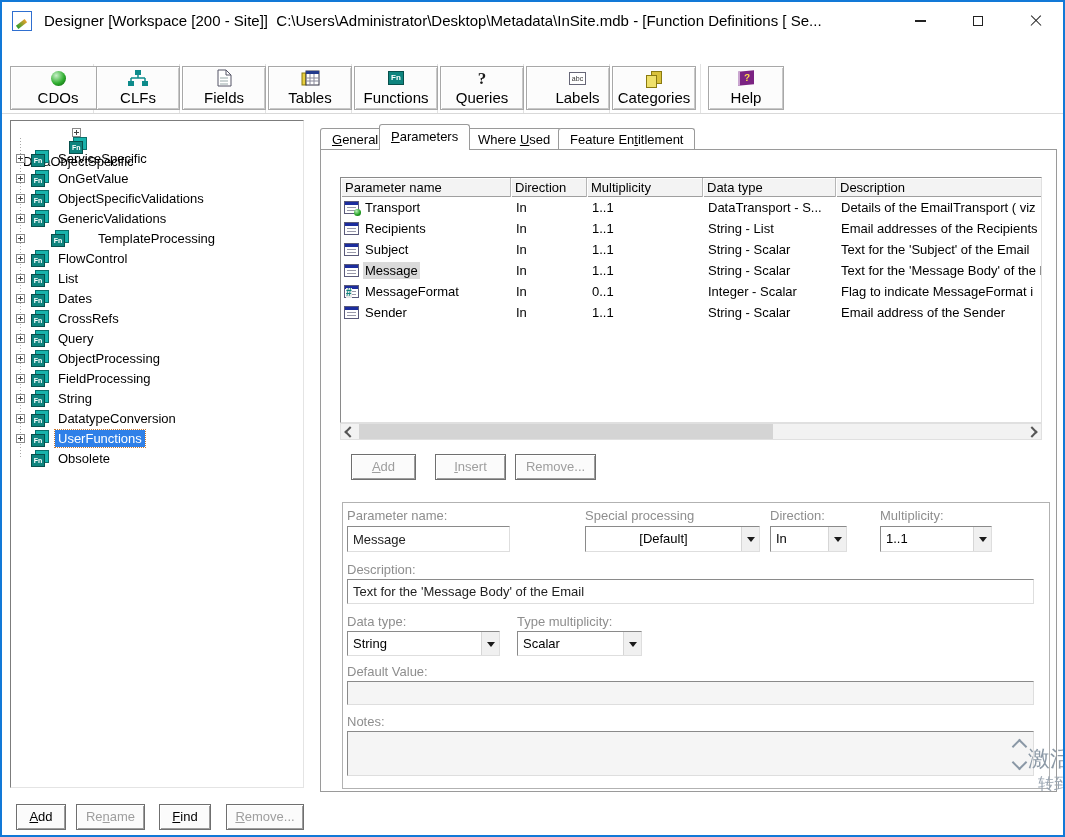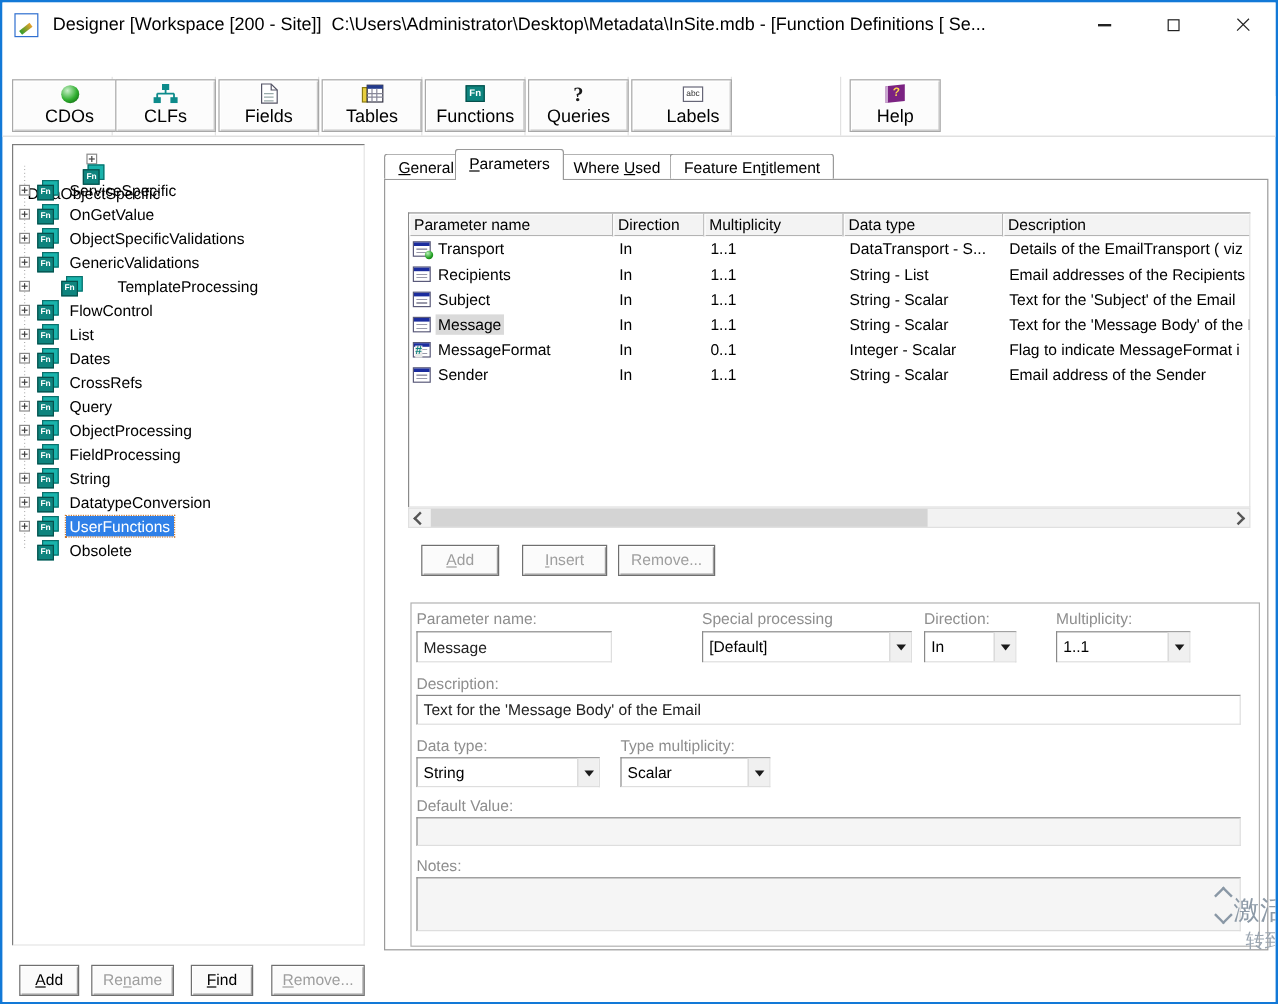--- a/index.html
+++ b/index.html
@@ -211,20 +211,26 @@
           <span class="ic-query">?</span>
         </div>
       <div class="tl">Queries</div>
     </div>
     <div class="tbtn" style="left:524px;width:84px;padding-left:19px;">
       <div class="ik">
           <span class="ic-labels">abc</span>
         </div>
       <div class="tl">Labels</div>
     </div>
+    <div class="tbtn" style="left:610px;width:84px;">
+      <div class="ik">
+          <span class="ic-cat"></span>
+        </div>
+      <div class="tl">Categories</div>
+    </div>
     <div class="tbtn" style="left:706px;width:76px;">
       <div class="ik">
           <span class="ic-help">?</span>
         </div>
       <div class="tl">Help</div>
     </div>
   </div>
 
   <div class="treebox"></div>
   <div class="vconn"></div>
@@ -447,21 +453,21 @@
   <div class="btn dis" style="left:349px;top:452px;width:65px;"><span></span><span class="ul">A</span><span>dd</span></div>
   <div class="btn dis" style="left:433px;top:452px;width:71px;"><span></span><span class="ul">I</span><span>nsert</span></div>
   <div class="btn dis" style="left:513px;top:452px;width:81px;"><span></span><span class="ul"></span><span>Remove...</span></div>
 
   <div class="gbox"></div>
 
   <span class="flabel" style="left:345px;top:506px;">Parameter name:</span>
   <input class="tfield" style="left: 345px; top: 524px; width: 163px; height: 26px;" value="Message">
 
   <span class="flabel" style="left:583px;top:506px;">Special processing</span>
-  <div class="combo" style="left:583px;top:524px;width:175px;height:26px;">
+  <div class="combo" style="left:583px;top:524px;width:175px;height:26px;text-align:center;">
     <span class="cval">[Default]</span>
     <span class="cbtn">
         <span class="carr"></span>
       </span>
   </div>
 
   <span class="flabel" style="left:768px;top:506px;">Direction:</span>
   <div class="combo" style="left:768px;top:524px;width:77px;height:26px;">
     <span class="cval">In</span>
     <span class="cbtn">

